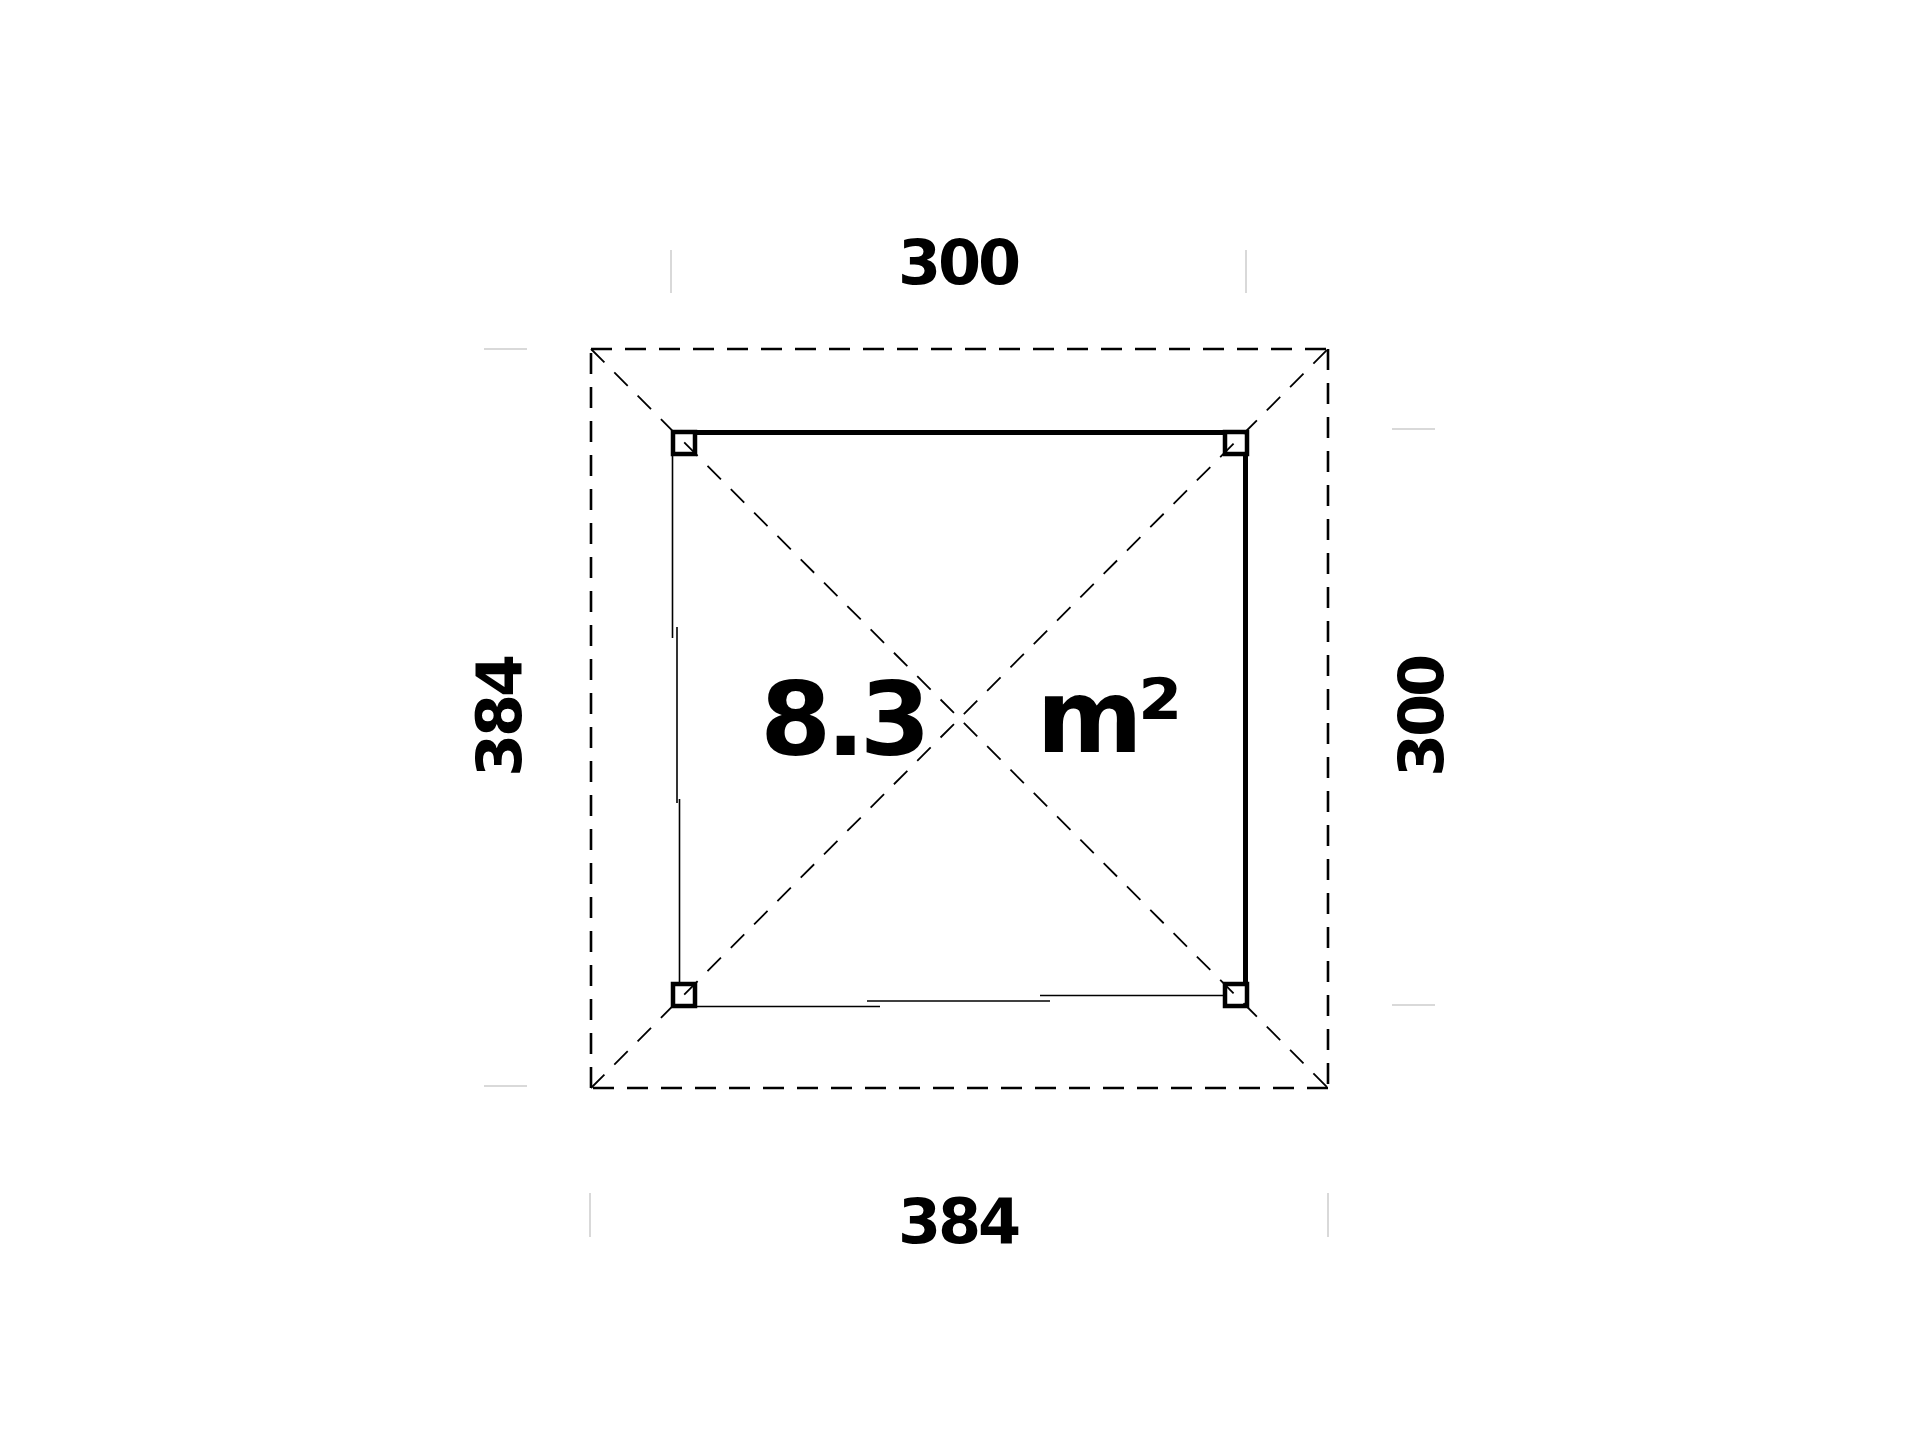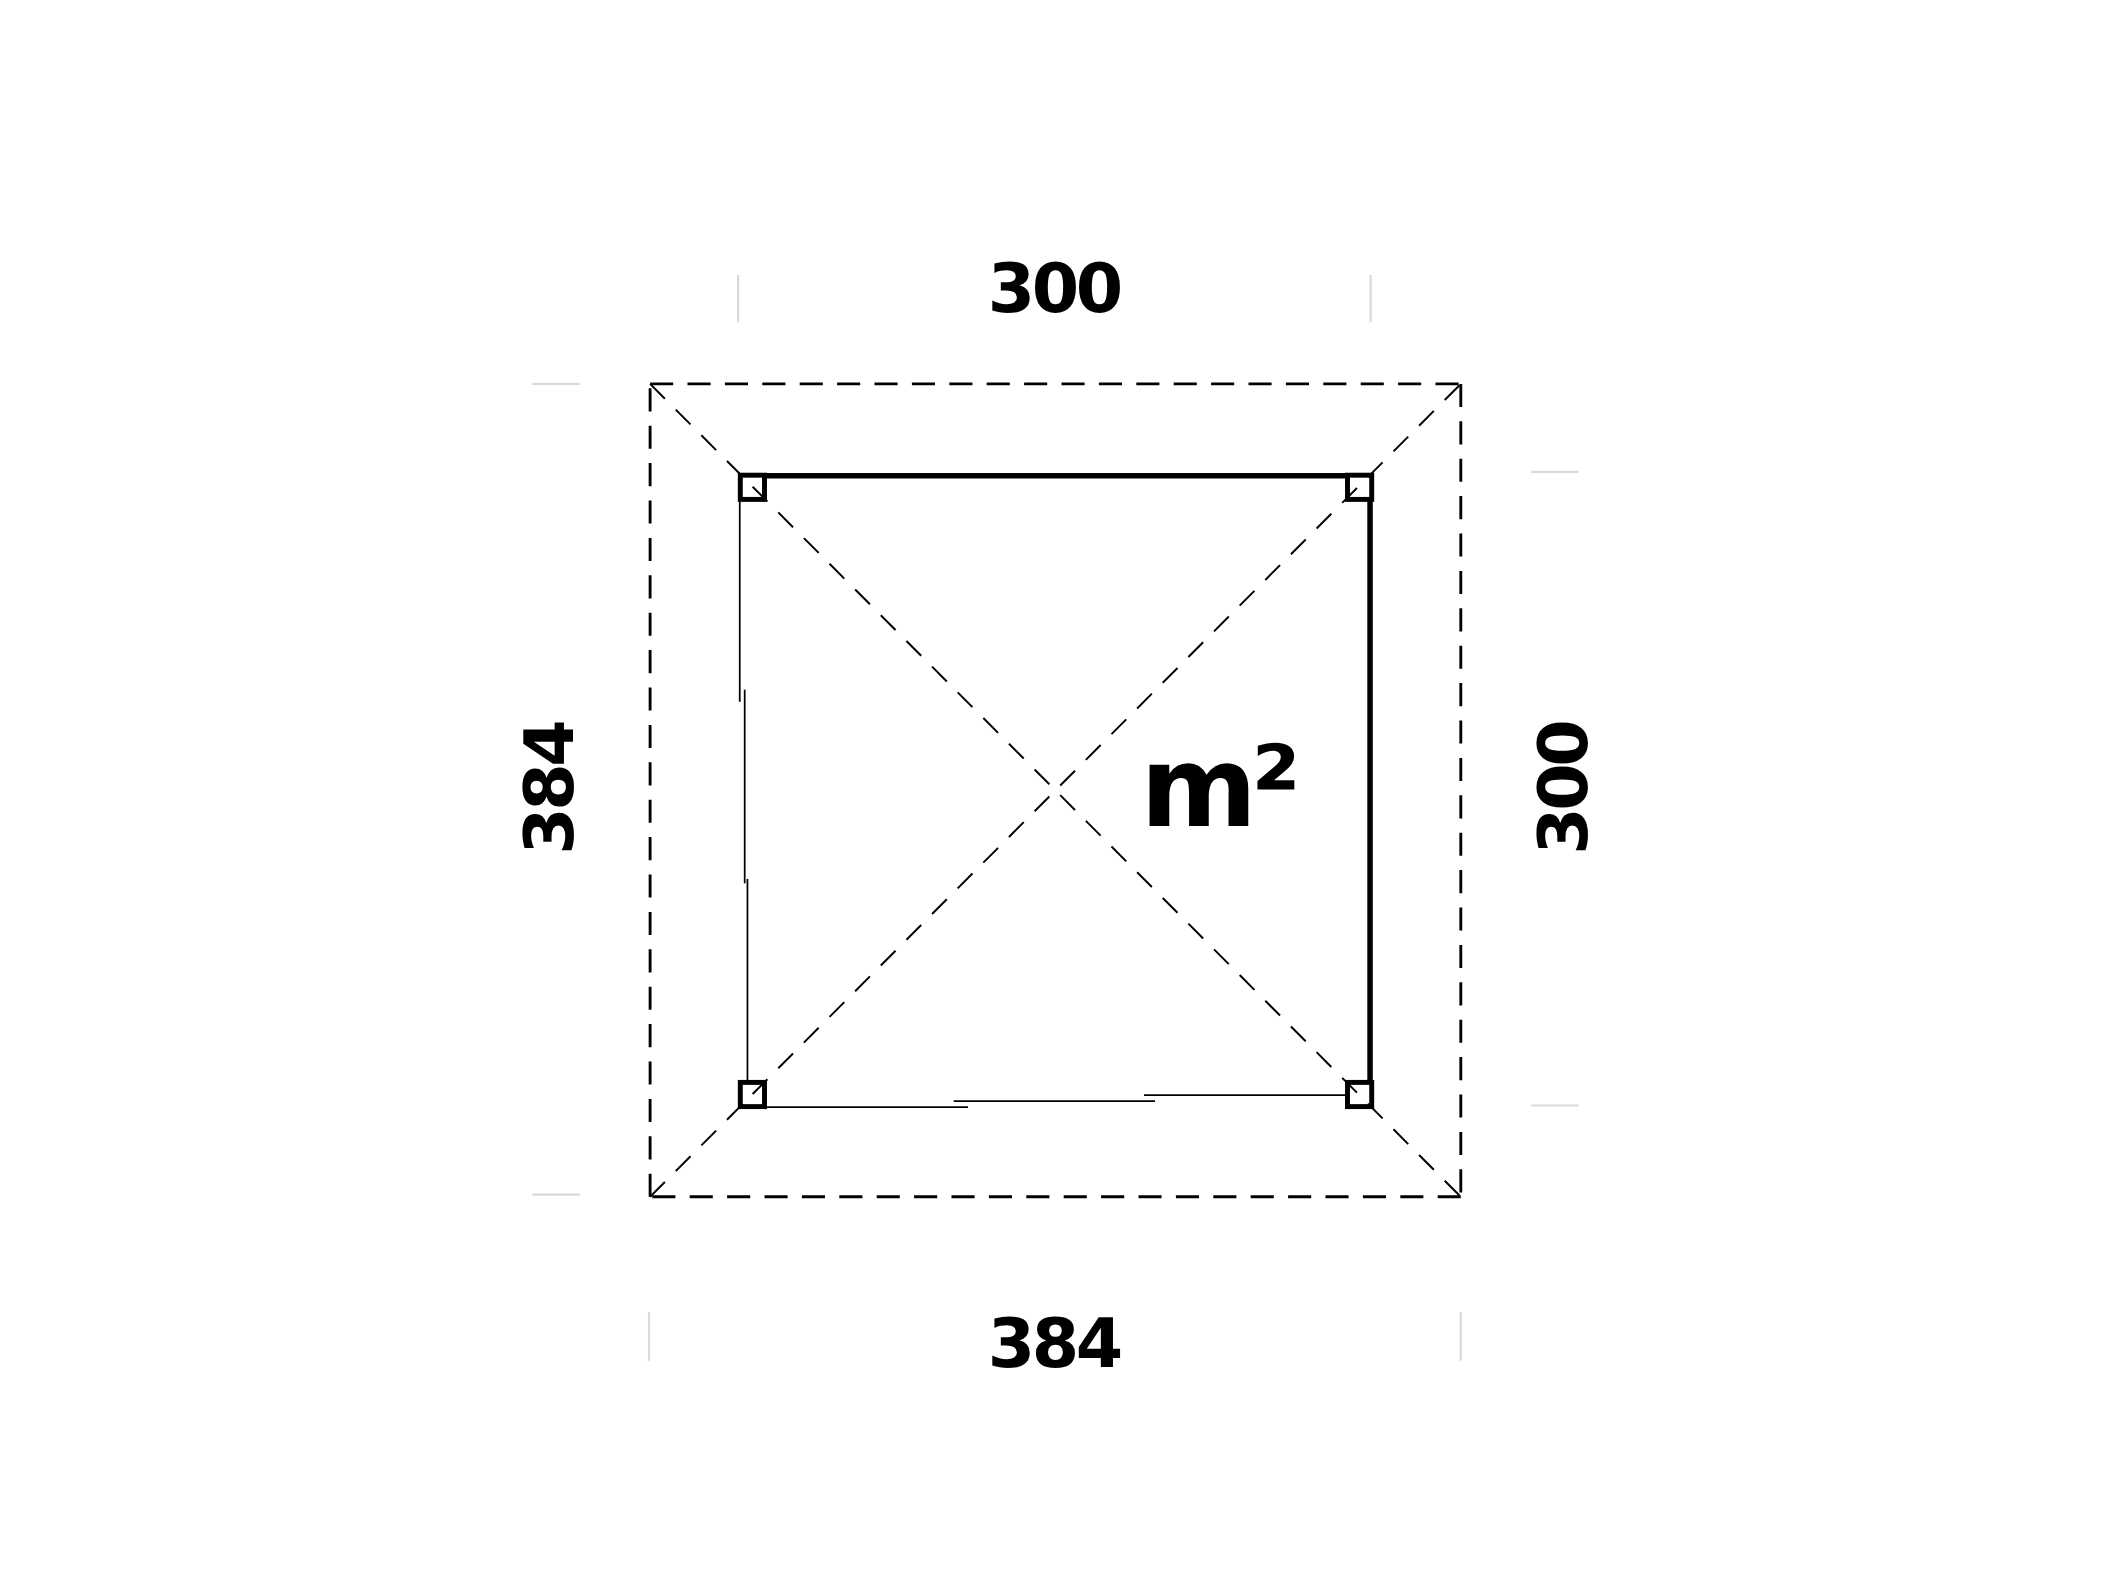--- a/index.html
+++ b/index.html
@@ -100,16 +100,17 @@
   </svg>
 
   <div class="dim-label" style="left:958px; top:263px;">300</div>
 
   <div class="dim-label vertical" style="left:500px; top:717px;">384</div>
 
   <div class="dim-label vertical" style="left:1422px; top:717px;">300</div>
 
   <div class="dim-label" style="left:958px; top:1222px;">384</div>
 
+  <div class="area-label" style="left:843px; top:720px;">8.3</div>
 
   <div class="area-label" style="left:1079px; top:717px;margin-left:28px;">m²</div>
 
 </div>
 
 </body></html>

